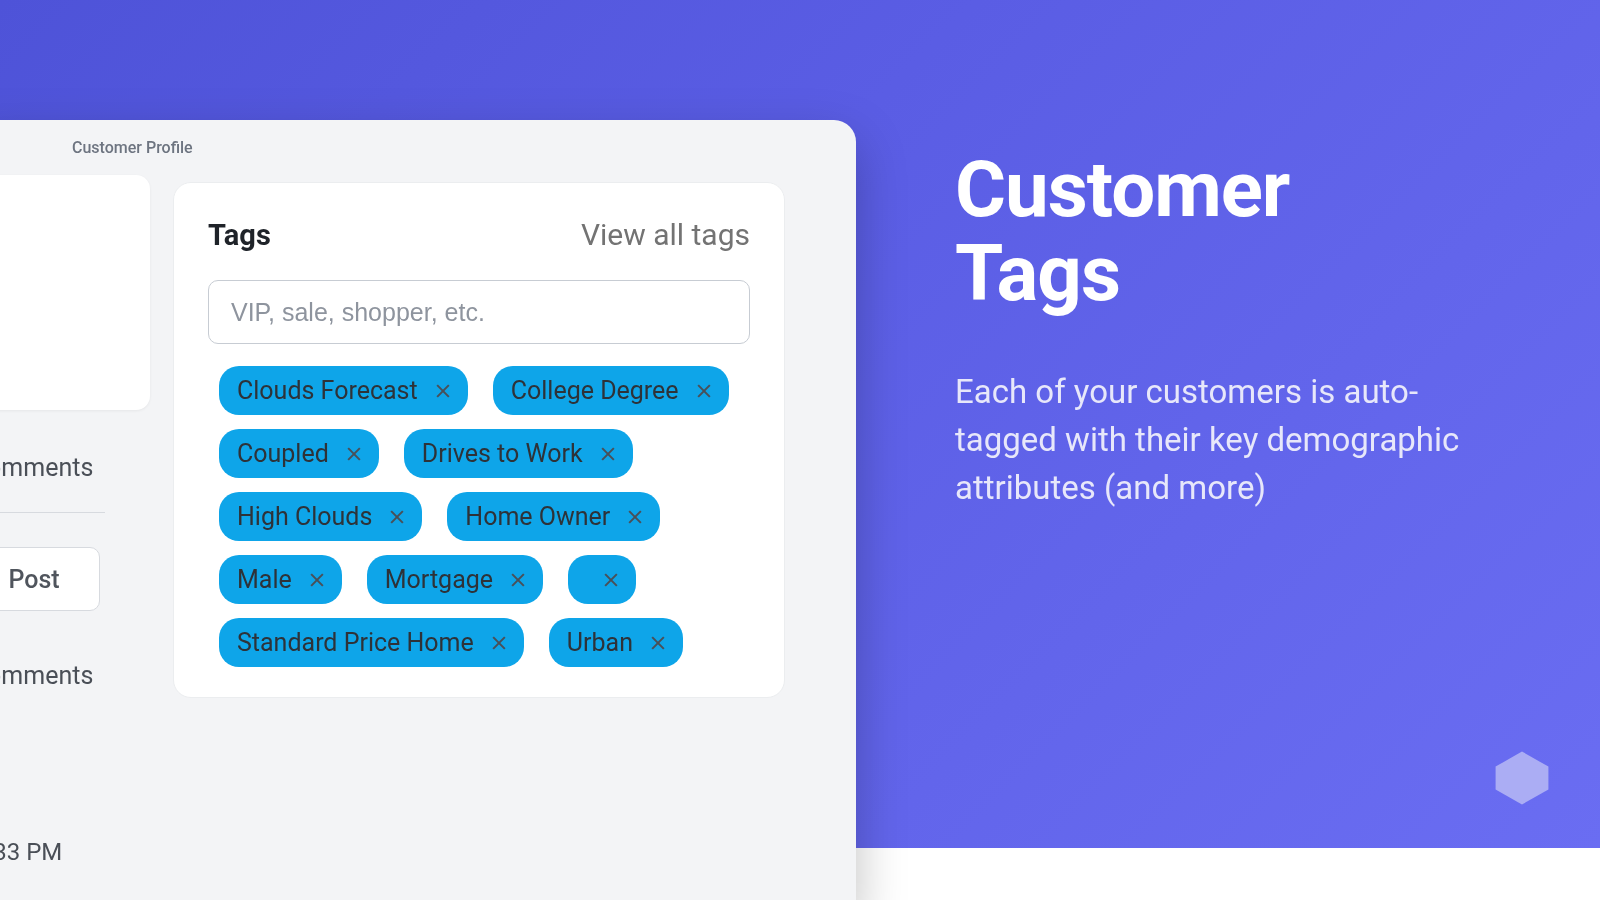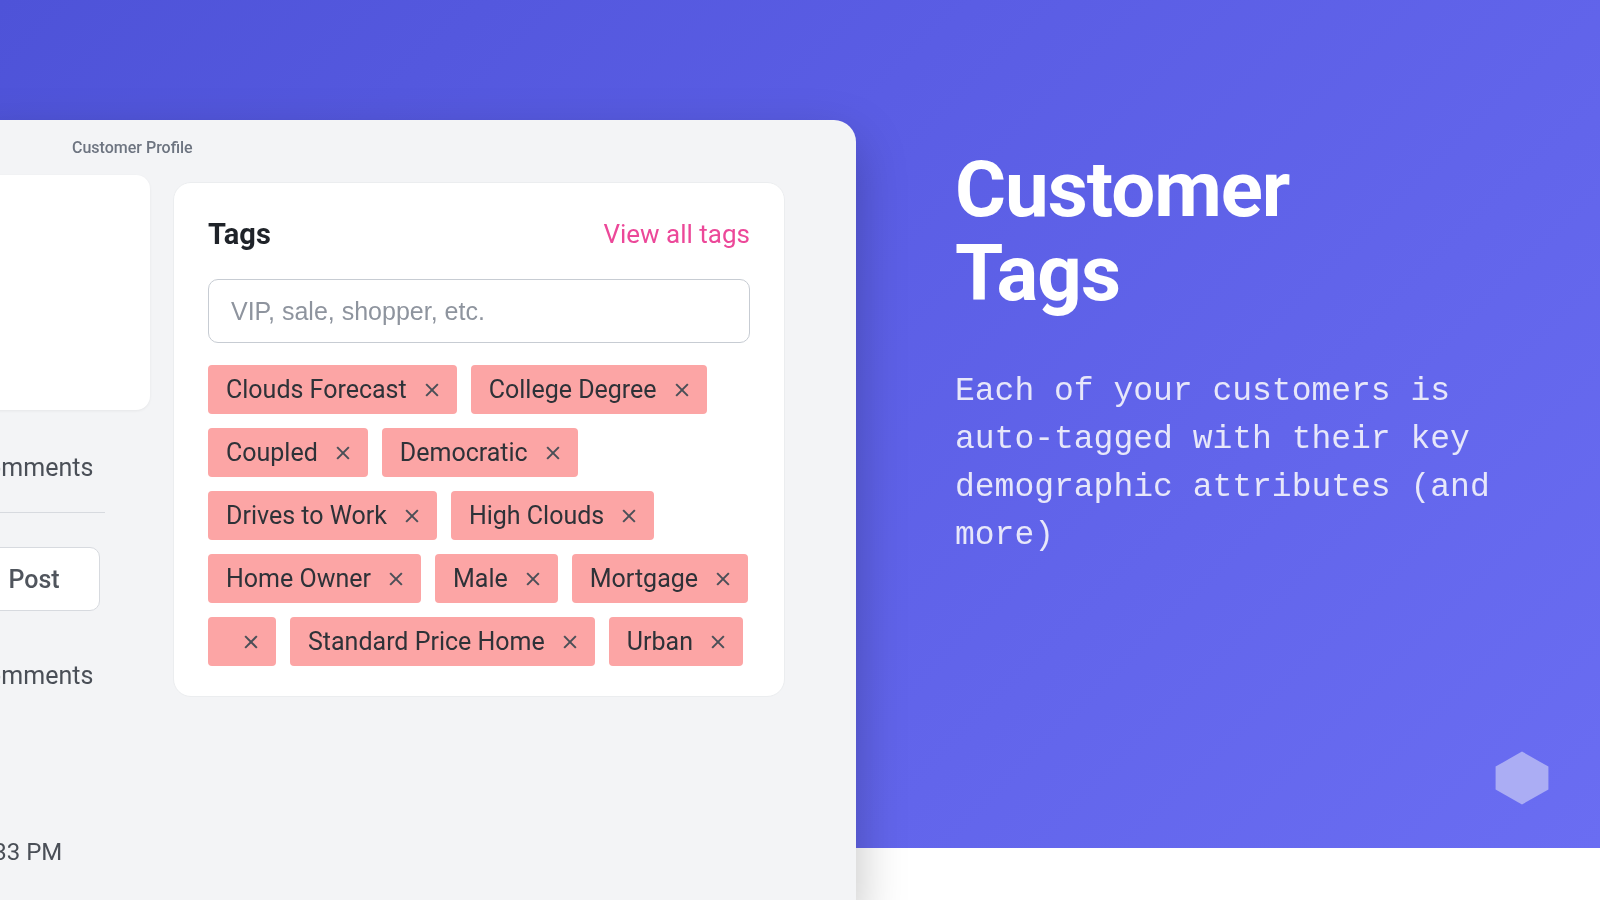--- a/index.html
+++ b/index.html
@@ -101,22 +101,22 @@
     justify-content: space-between;
     align-items: center;
     margin-bottom: 28px;
   }
   .tags-title {
     font-size: 29px;
     font-weight: 700;
     color: #1f2329;
   }
   .view-all {
-    font-size: 26px;
-    color: #ec4899;
+    font-size: 30px;
+    color: #737373;
     cursor: pointer;
   }
   .tags-input {
     width: 100%;
     height: 64px;
     border: 1px solid #c7ccd3;
     border-radius: 10px;
     padding: 12px 22px;
     font-size: 25px;
     color: #0f766e;
@@ -126,26 +126,27 @@
   .tags-input::placeholder { color: #8e949e; }
 
   .tag-list {
     display: flex;
     flex-wrap: wrap;
     gap: 14px 14px;
   }
   .tag {
     display: inline-flex;
     align-items: center;
-    background: #fca5a5;
-    border-radius: 4px;
+    background: #0ea5e9;
+    border-radius: 20px;
     padding: 10px 14px 10px 18px;
     font-size: 25px;
     color: #2e3238;
     cursor: default;
+    margin-left: 11px;
   }
   .tag .x {
     margin-left: 14px;
     width: 22px;
     height: 22px;
     cursor: pointer;
     display: inline-flex;
     align-items: center;
     justify-content: center;
   }
@@ -164,21 +165,20 @@
   }
   .subhead {
     position: absolute;
     left: 955px;
     top: 368px;
     width: 545px;
     color: #e7e7fa;
     font-size: 33px;
     line-height: 1.45;
     font-weight: 400;
-    font-family: Liberation Mono, monospace;
   }
 
   .logo {
     position: absolute;
     right: 48px;
     bottom: 40px;
     width: 60px;
     height: 60px;
     opacity: 0.65;
   }
@@ -228,29 +228,20 @@
           <span class="tag">
             <span>Coupled</span>
             <span class="x">
               <svg viewBox="0 0 24 24" fill="none">
                 <line x1="5" y1="5" x2="19" y2="19"></line>
                 <line x1="19" y1="5" x2="5" y2="19"></line>
               </svg>
             </span>
           </span>
           <span class="tag">
-            <span>Democratic</span>
-            <span class="x">
-              <svg viewBox="0 0 24 24" fill="none">
-                <line x1="5" y1="5" x2="19" y2="19"></line>
-                <line x1="19" y1="5" x2="5" y2="19"></line>
-              </svg>
-            </span>
-          </span>
-          <span class="tag">
             <span>Drives to Work</span>
             <span class="x">
               <svg viewBox="0 0 24 24" fill="none">
                 <line x1="5" y1="5" x2="19" y2="19"></line>
                 <line x1="19" y1="5" x2="5" y2="19"></line>
               </svg>
             </span>
           </span>
           <span class="tag">
             <span>High Clouds</span>

